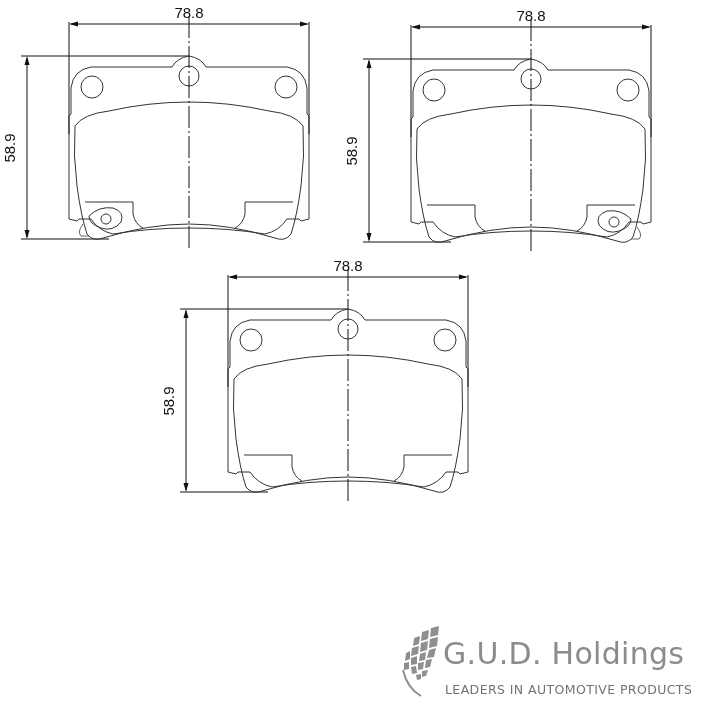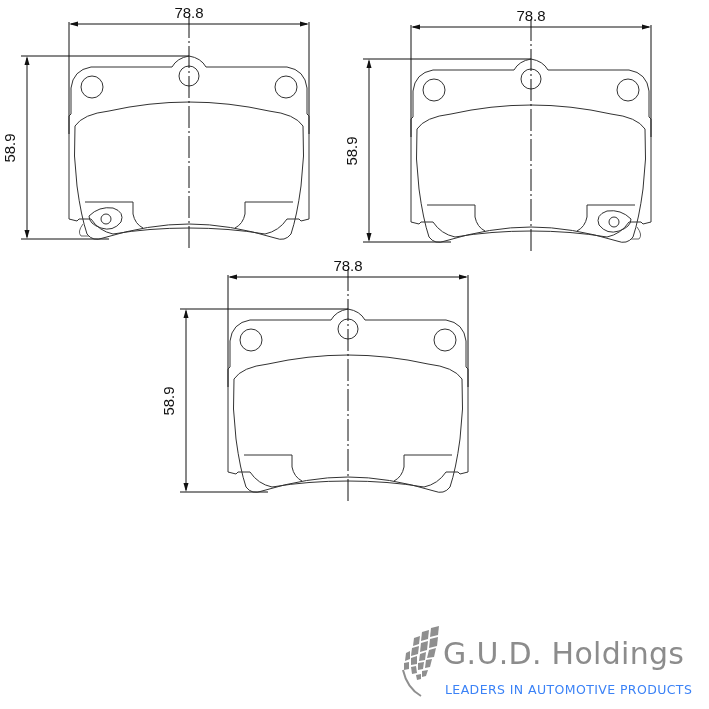--- a/index.html
+++ b/index.html
@@ -1,21 +1,21 @@
 <!DOCTYPE html>
 <html><head>
   <meta charset="utf-8">
   <style>
     html, body { margin: 0; padding: 0; background: #ffffff; }
     body { width: 709px; height: 709px; position: relative; overflow: hidden; font-family: "Liberation Sans", sans-serif; }
     #canvas { position: absolute; left: 0; top: 0; width: 709px; height: 709px; }
     .dim-text { font-family: "Liberation Sans", sans-serif; font-size: 15px; fill: #111; }
     .logo { position: absolute; left: 401px; top: 622px; width: 320px; height: 80px; text-align: right; }
     .logo-title { position: absolute; left: 42px; top: 14px; font-family: "DejaVu Sans", sans-serif; font-size: 30px; color: #8c8c8c; letter-spacing: 0.3px; white-space: nowrap; }
-    .logo-sub { position: absolute; left: 44px; top: 60px; font-family: "DejaVu Sans", sans-serif; font-size: 12.5px; color: #3b82f6; letter-spacing: 0.4px; white-space: nowrap; }
+    .logo-sub { position: absolute; left: 44px; top: 60px; font-family: "DejaVu Sans", sans-serif; font-size: 12.5px; color: #737373; letter-spacing: 0.4px; white-space: nowrap; }
     .logo-mark { position: absolute; left: 0; top: 4px; width: 44px; height: 72px; }
   </style>
 </head>
 <body>
 
 <svg id="canvas" viewBox="0 0 709 709" xmlns="http://www.w3.org/2000/svg">
     <g transform="translate(69,56)">
       <line x1="0" y1="-34" x2="0" y2="78" stroke="#111111" stroke-width="1"></line>
       <line x1="240" y1="-34" x2="240" y2="78" stroke="#111111" stroke-width="1"></line>
       <line x1="2" y1="-32" x2="238" y2="-32" stroke="#111111" stroke-width="1"></line>

